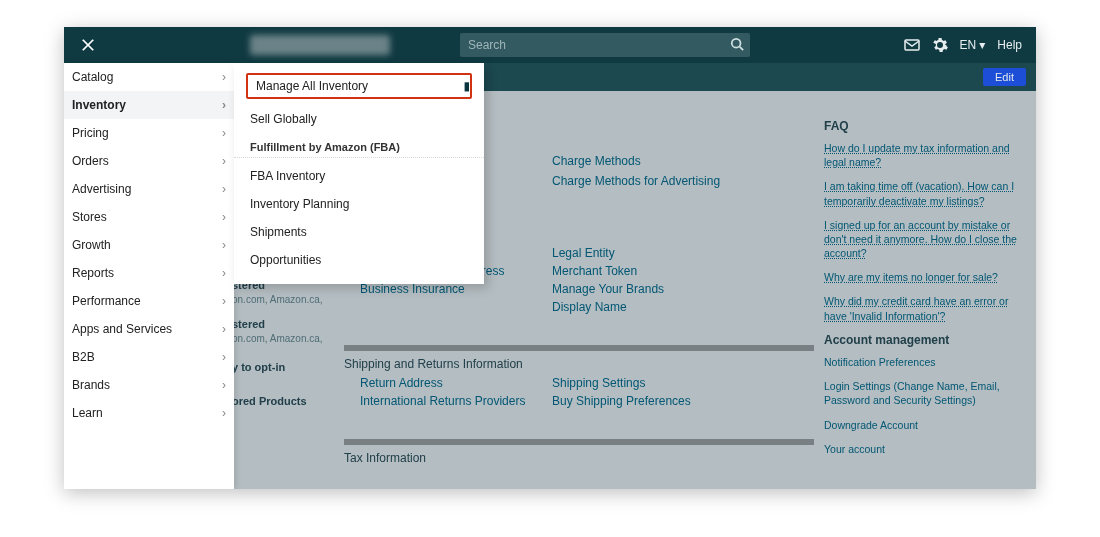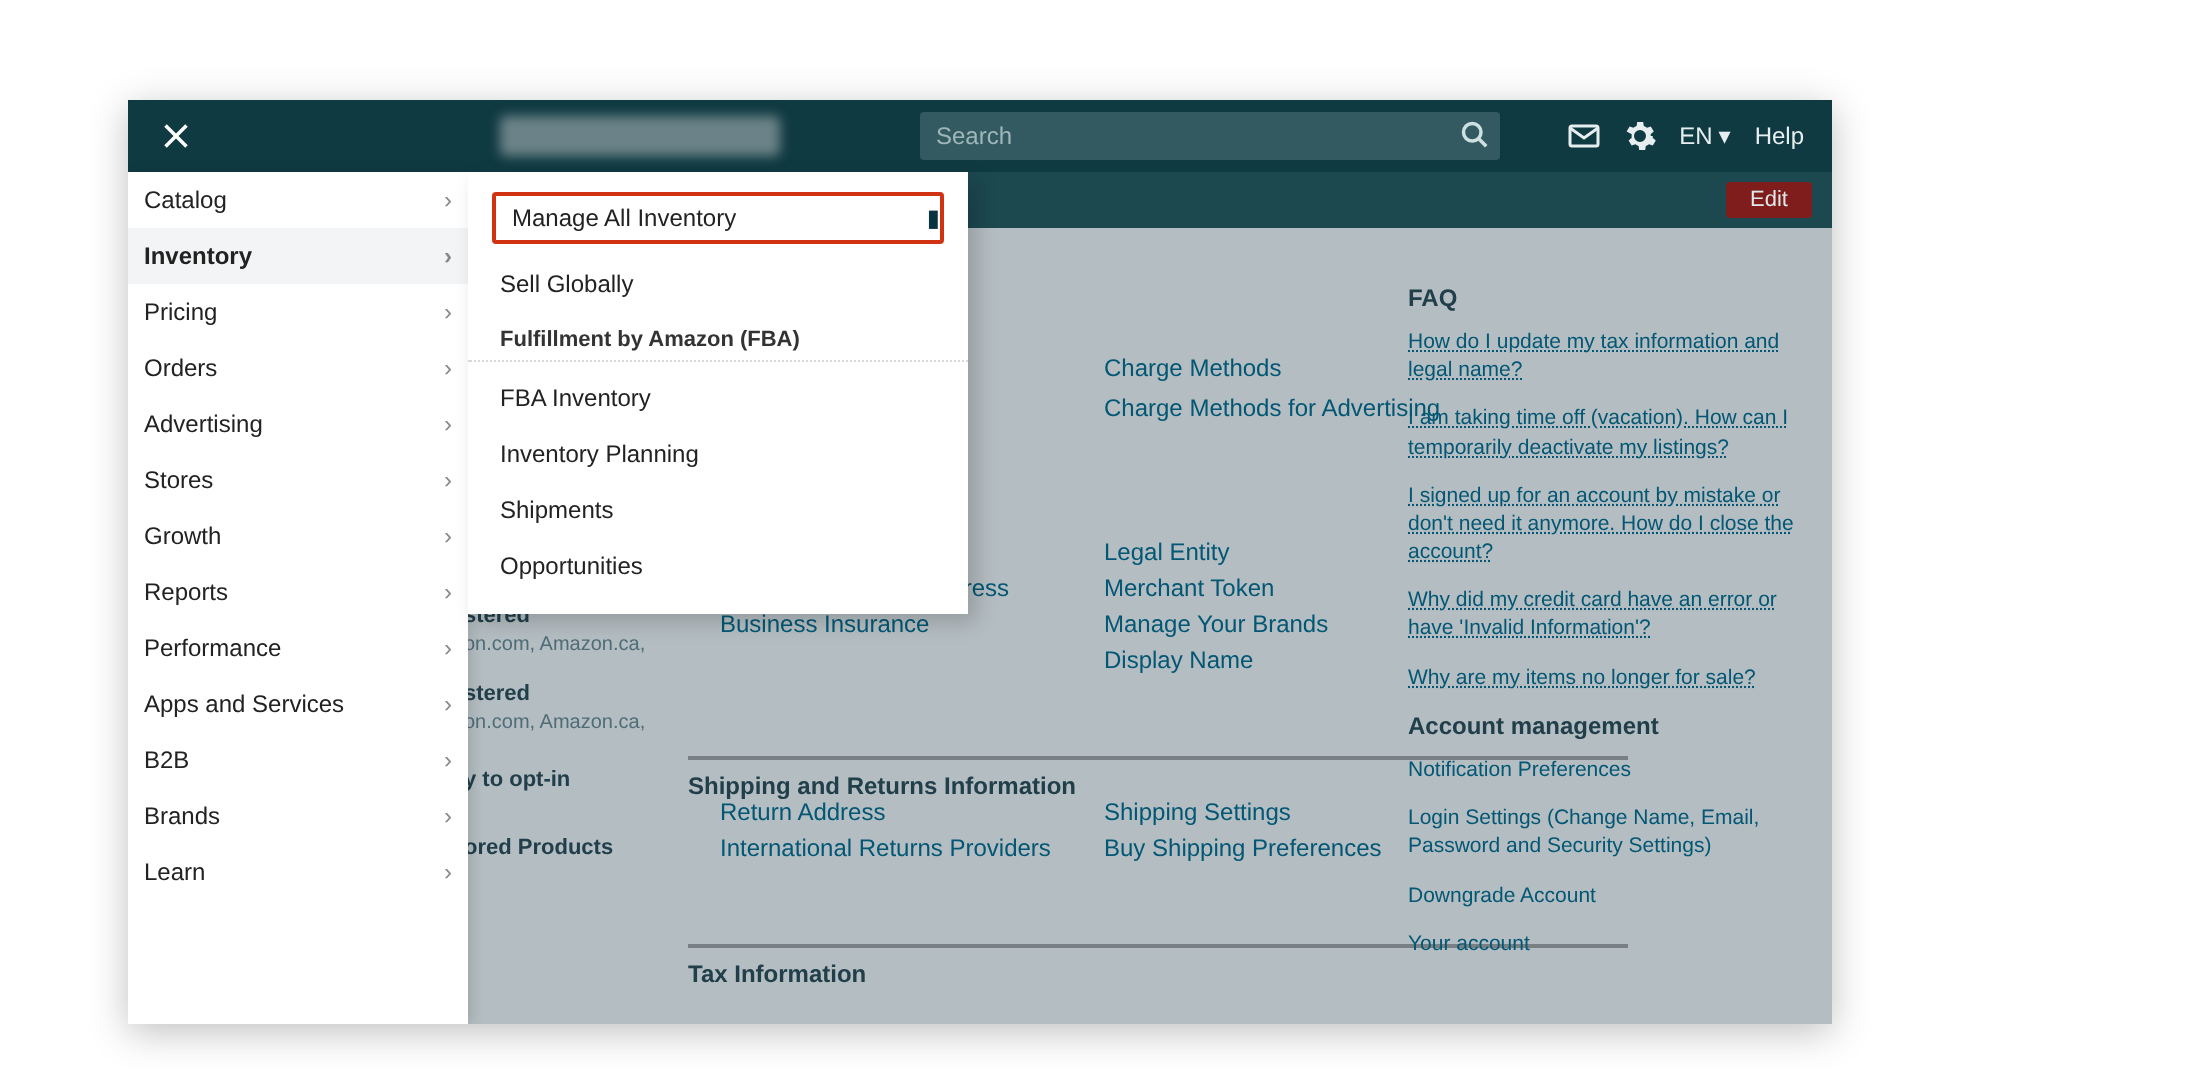--- a/index.html
+++ b/index.html
@@ -7,22 +7,22 @@
     font-family: "Amazon Ember", Arial, sans-serif;
     background: #fff;
     width: 1100px;
     height: 537px;
     overflow: hidden;
     position: relative;
   }
   .shell {
     position: absolute;
     left: 64px;
-    top: 50px;
-    width: 852px;
+    top: 27px;
+    width: 972px;
     height: 462px;
     box-shadow: 0 4px 18px rgba(0,0,0,0.25);
     background: #f5f7f8;
     overflow: hidden;
   }
   
   .topbar {
     height: 36px;
     background: #103a42;
     display: flex;
@@ -76,21 +76,21 @@
     background: #1c4850;
     color: #dfe9ea;
     font-size: 11px;
     display:flex; align-items:center;
     padding: 0 10px 0 180px;
     gap: 16px;
     position: relative;
   }
   .subbar .edit {
     margin-left: auto;
-    background: #7f1d1d;
+    background: #1d4ed8;
     padding: 3px 12px;
     border-radius: 2px;
     font-size: 11px;
   }
   
   .scrim {
     position:absolute;
     left:0; right:0; top:64px; bottom:0;
     background: rgba(10,40,50,0.28);
     pointer-events:none;
@@ -150,23 +150,23 @@
     padding: 10px 12px;
     font-size:12px;
     color:#27586a;
   }
   .col-left-stub {
     position:absolute; left:168px; top: 100px; width:150px;
     font-size:11px; color:#426b79;
   }
   .col-left-stub .tag { padding:3px 0; color:#6b8892; font-size:10px; }
   .section-h {
-    font-weight:700; color:#2a4954; font-size:12px;
-    border-top:2px solid #a3a3a3;
-    padding-top:6px; margin-top:10px;
+    font-weight:400; color:#2a4954; font-size:12px;
+    border-top:6px solid #a3a3a3;
+    padding-top:6px; 
   }
   .linkish { color:#006a8e; padding:3px 0; }
   
   .faq {
     position:absolute; right:12px; top: 92px; width:200px;
   }
   .faq h4 { font-size:12px; font-weight:700; color:#2a4954; margin-bottom:8px; }
   .faq a, .acct a {
     display:block; font-size:10.5px; color:#006a8e;
     text-decoration: underline dotted;
@@ -246,22 +246,22 @@
     <div style="position:absolute; left:488px; top:282px;" class="linkish">Shipping Settings</div>
     <div style="position:absolute; left:488px; top:300px;" class="linkish">Buy Shipping Preferences</div>
 
     <div style="position:absolute; left:280px; top:348px; width:470px;" class="section-h">Tax Information</div>
 
     <div class="faq" style="top:28px;">
       <h4>FAQ</h4>
       <a>How do I update my tax information and legal name?</a>
       <a>I am taking time off (vacation). How can I temporarily deactivate my listings?</a>
       <a>I signed up for an account by mistake or don't need it anymore. How do I close the account?</a>
+      <a>Why are my items no longer for sale?</a>
       <a>Why did my credit card have an error or have 'Invalid Information'?</a>
-      <a>Why are my items no longer for sale?</a>
     </div>
     <div class="acct" style="top:242px;">
       <h4>Account management</h4>
       <a>Notification Preferences</a>
       <a>Login Settings (Change Name, Email, Password and Security Settings)</a>
       <a>Downgrade Account</a>
       <a>Your account</a>
     </div>
 
     <div class="col-left-stub" style="top:104px;">

